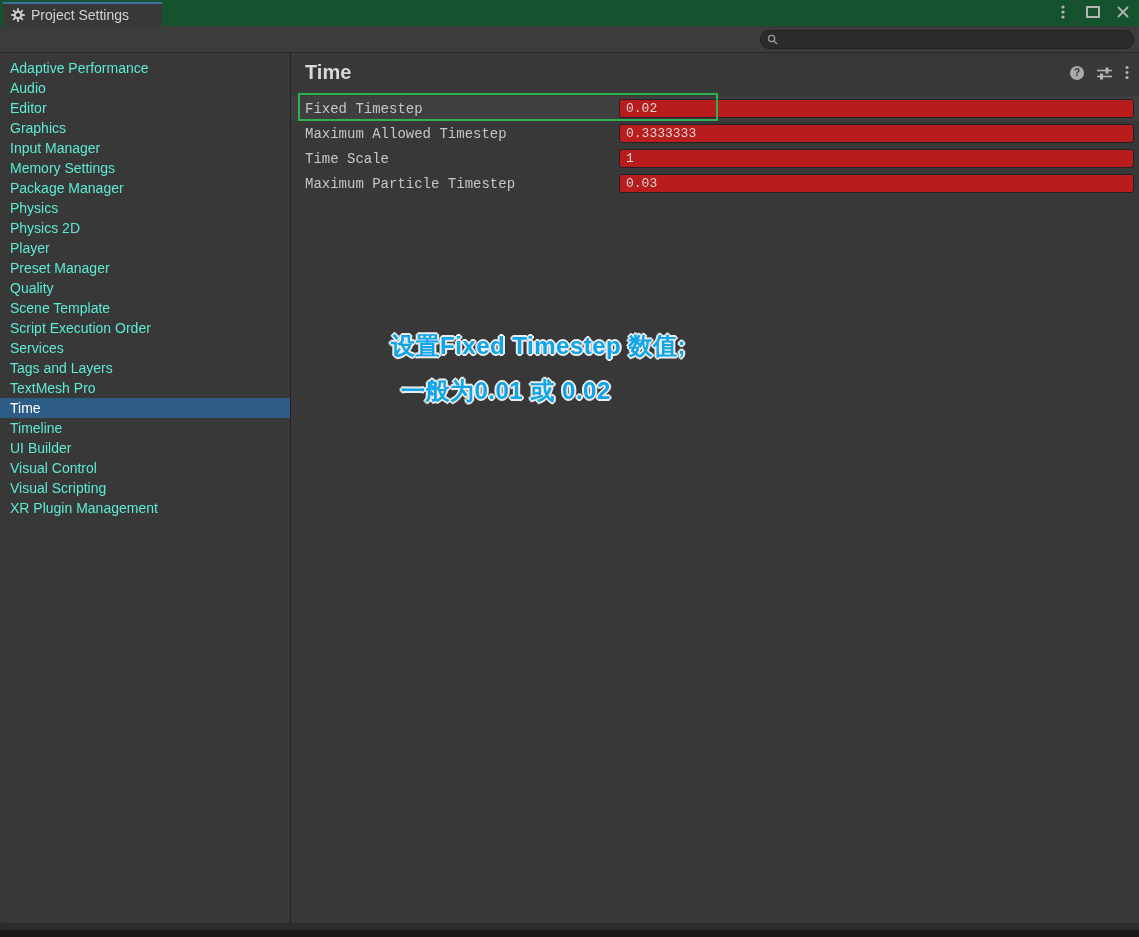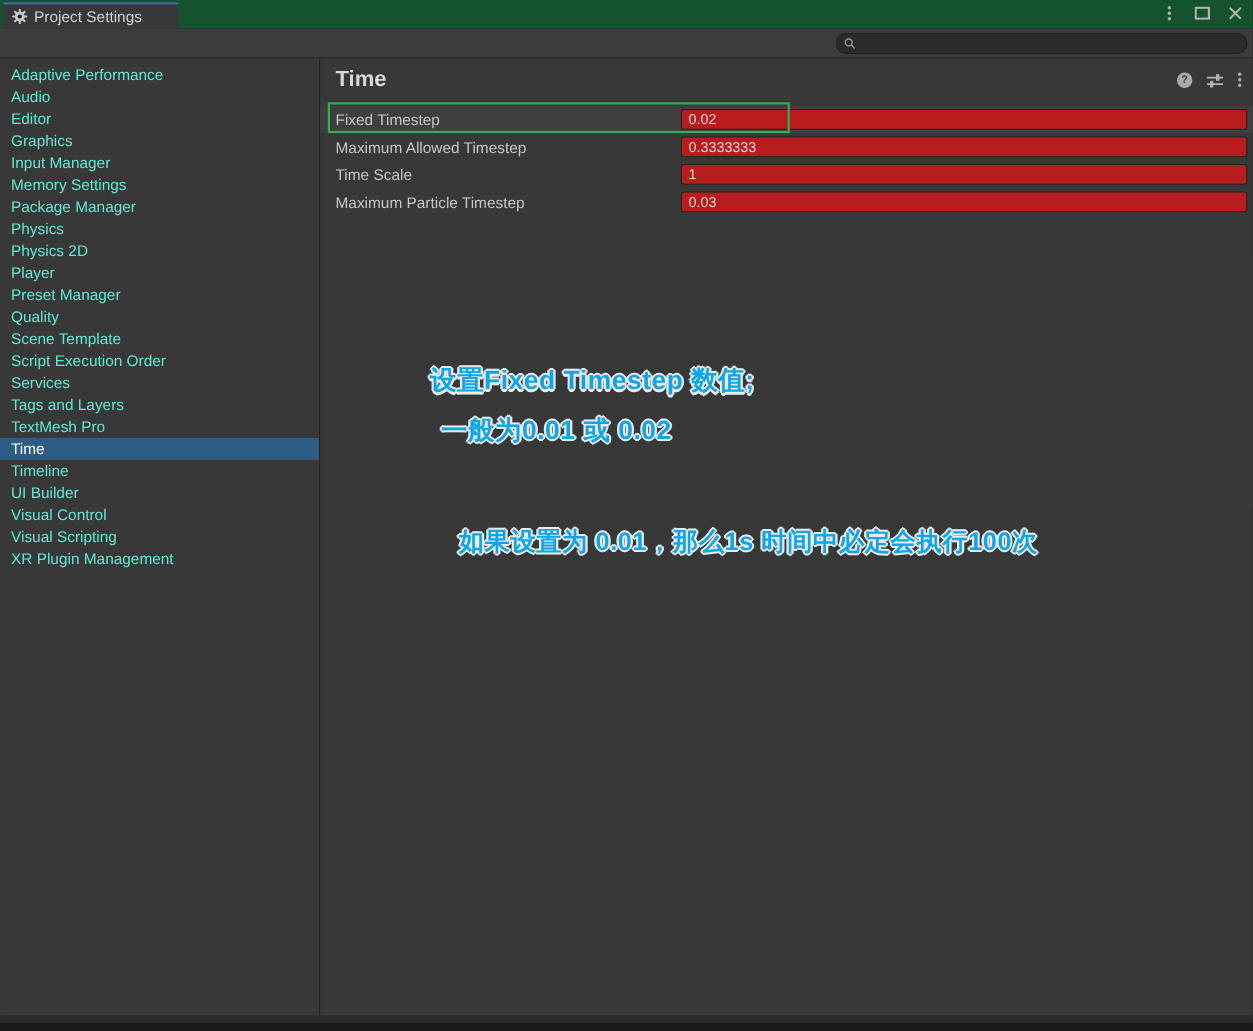--- a/index.html
+++ b/index.html
@@ -47,21 +47,21 @@
   
   .main { position:absolute; left:291px; top:0; width:848px; height:100%; }
   .main-title { position:absolute; left:14px; top:8px; font-size:20px; font-weight:bold; color:#d8d8d8; }
   .main-icons { position:absolute; right:10px; top:12px; display:flex; align-items:center; gap:13px; }
   .help-circle {
     width:14px; height:14px; border-radius:50%; background:#aaaaaa;
     color:#333; font-size:10px; font-weight:bold; display:flex; align-items:center; justify-content:center;
   }
 
   .fields { position:absolute; left:0; top:43px; width:100%; }
-  .field-row { height:25px; display:flex; align-items:center; }
+  .field-row { height:25px; display:flex; align-items:center;font-family:Liberation Mono, monospace; }
   .field-row.hover { background:#3f3f3f; }
   .field-label { width:328px; padding-left:14px; font-size:14px; color:#c6c6c6; white-space:nowrap; }
   .field-value {
     width:515px; height:19px; line-height:17px; background:#b91c1c;
     border:1px solid #222222; border-radius:3px; color:#d8d8d8;
     font-size:13px; padding-left:6px; cursor:text;
   }
 
   
   .green-box {
@@ -201,18 +201,17 @@
           </div>
           <div class="field-row">
             <div class="field-label">Maximum Particle Timestep</div>
             <div class="field-value">0.03</div>
           </div>
         </div>
 
       <div class="green-box" style="border-color: rgb(46, 177, 80);"></div>
       <div class="anno anno-1">设置Fixed Timestep 数值;</div>
       <div class="anno anno-2">一般为0.01 或 0.02</div>
-      <div class="anno anno-3">如果设置为 0.01，那么1s 时间中必定会执行100次</div>
     </div>
 
     <div class="bottom-strip"></div>
   </div>
 </div>
 
 </body></html>

